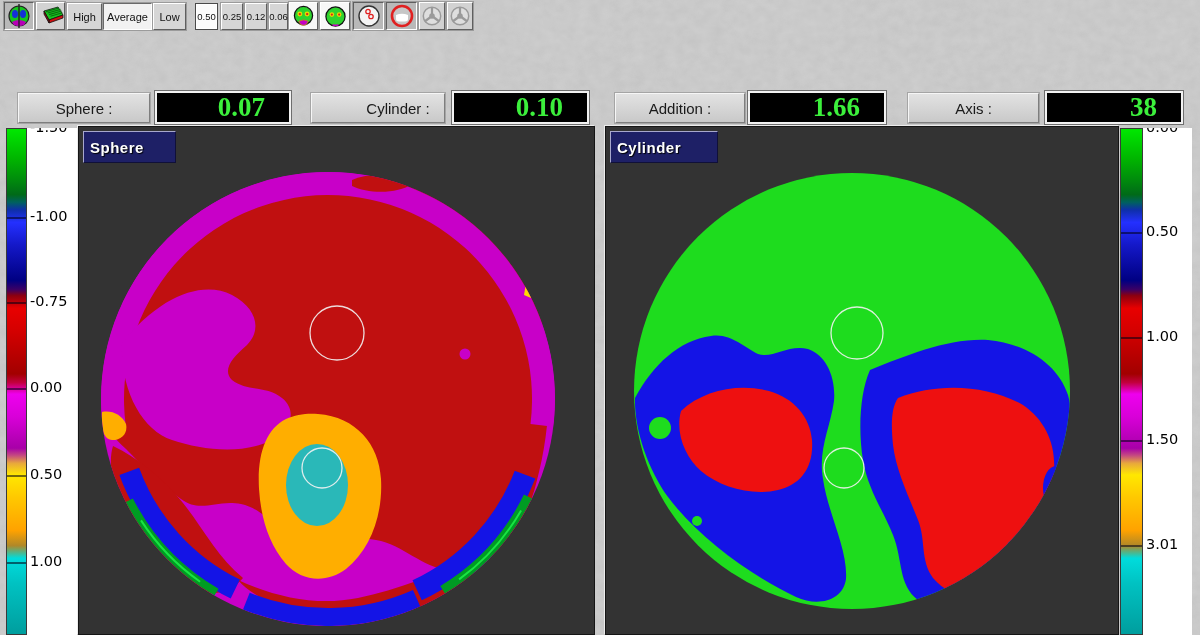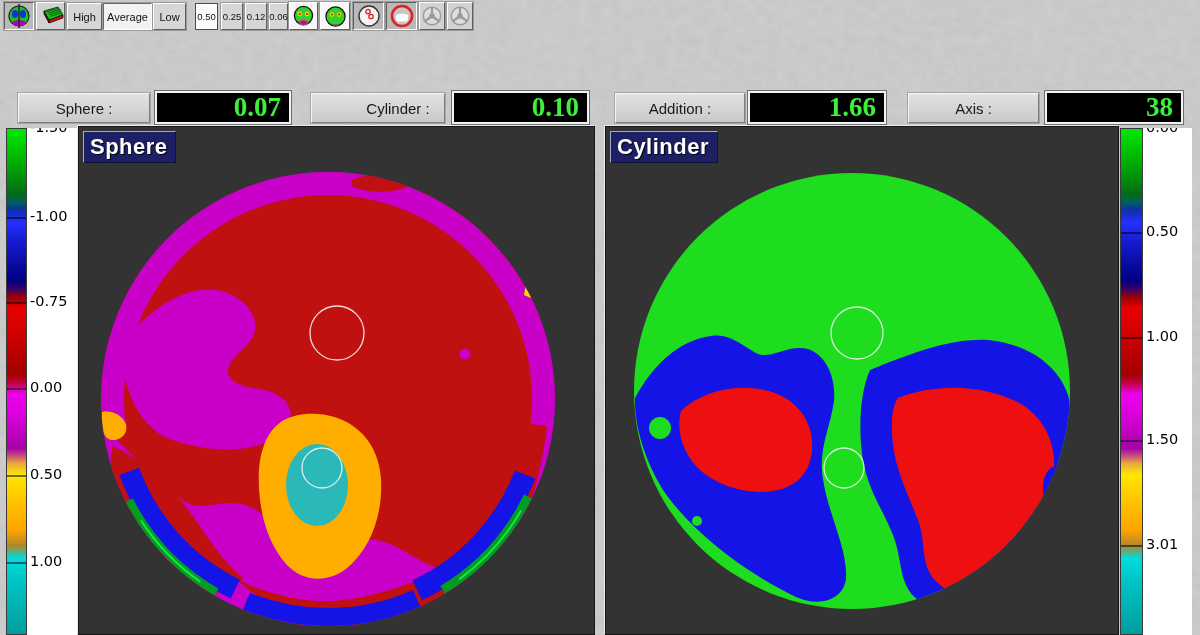--- a/index.html
+++ b/index.html
@@ -22,21 +22,21 @@
   .ibtn.pressed{background:#b9b9b9;border-color:#5f5f5f #ffffff #ffffff #5f5f5f;}
   
   .rlabel{position:absolute;top:93px;height:30px;box-sizing:border-box;
           background:linear-gradient(#e2e2e2,#c9c9c9);
           border:1px solid;border-color:#f6f6f6 #7e7e7e #7e7e7e #f6f6f6;box-shadow:0 0 0 1px #a5a5a5;
           font-size:15px;font-weight:normal;color:#1a1a1a;
           display:flex;align-items:center;justify-content:center;}
   .rvalue{position:absolute;top:91px;height:33px;box-sizing:border-box;background:#000;
           border:2px solid #f2f2f2;outline:1px solid #6e6e6e;
           font-family:"Liberation Serif",serif;font-weight:bold;font-size:27px;color:#3cf03c;
-          display:flex;align-items:center;justify-content:flex-end;padding-right:8px;}
+          display:flex;align-items:center;justify-content:flex-end;padding-right:24px;}
   
   .scalebg{position:absolute;top:128px;height:507px;background:#fff;overflow:hidden;}
   .bar{position:absolute;top:128px;height:507px;border:1px solid #3a3a3a;box-sizing:border-box;
        background:linear-gradient(to bottom,
         #00e800 0%,#00b400 6%,#008c0c 10%,#006a18 13%,
         #00615e 14.5%,#0e2fa8 16%,
         #2430ff 18.5%,#1418c8 23%,#000082 30%,
         #3c0064 31.8%,
         #8c0010 33%,#e80000 35.5%,#d40000 40%,#a20000 48.5%,
         #c2003e 50.2%,
@@ -46,21 +46,21 @@
         #b08828 82.5%,
         #00dcdc 85%,#00c2c2 90%,#009e9e 100%);}
   .tick{position:absolute;left:0;width:100%;height:2px;background:rgba(0,0,20,.55);}
   .slabel{position:absolute;left:3px;height:18px;font-size:14.5px;color:#000;
           font-family:"DejaVu Sans",sans-serif;white-space:nowrap;}
   
   .panel{position:absolute;top:126px;height:509px;background:#333333;box-sizing:border-box;
          border:1px solid #151515;box-shadow:-1px -1px 0 #ececec;}
   .chip{position:absolute;left:4px;top:4px;height:32px;box-sizing:border-box;
         background:#1e2066;border:1px solid #a8a8cc;border-right-color:#101038;border-bottom-color:#101038;
-        color:#fff;font-weight:bold;font-size:22px;display:flex;align-items:center;padding-left:6px;
+        color:#fff;font-weight:bold;font-size:15px;display:flex;align-items:center;padding-left:6px;
         text-shadow:1px 1px 1px #000;letter-spacing:.5px;}
   .mapsvg{position:absolute;left:1px;top:1px;}
 </style>
 </head>
 <body>
 
 <div id="app">
 
   <svg class="abs" width="1200" height="635" style="left:0;top:0">
     <defs>

